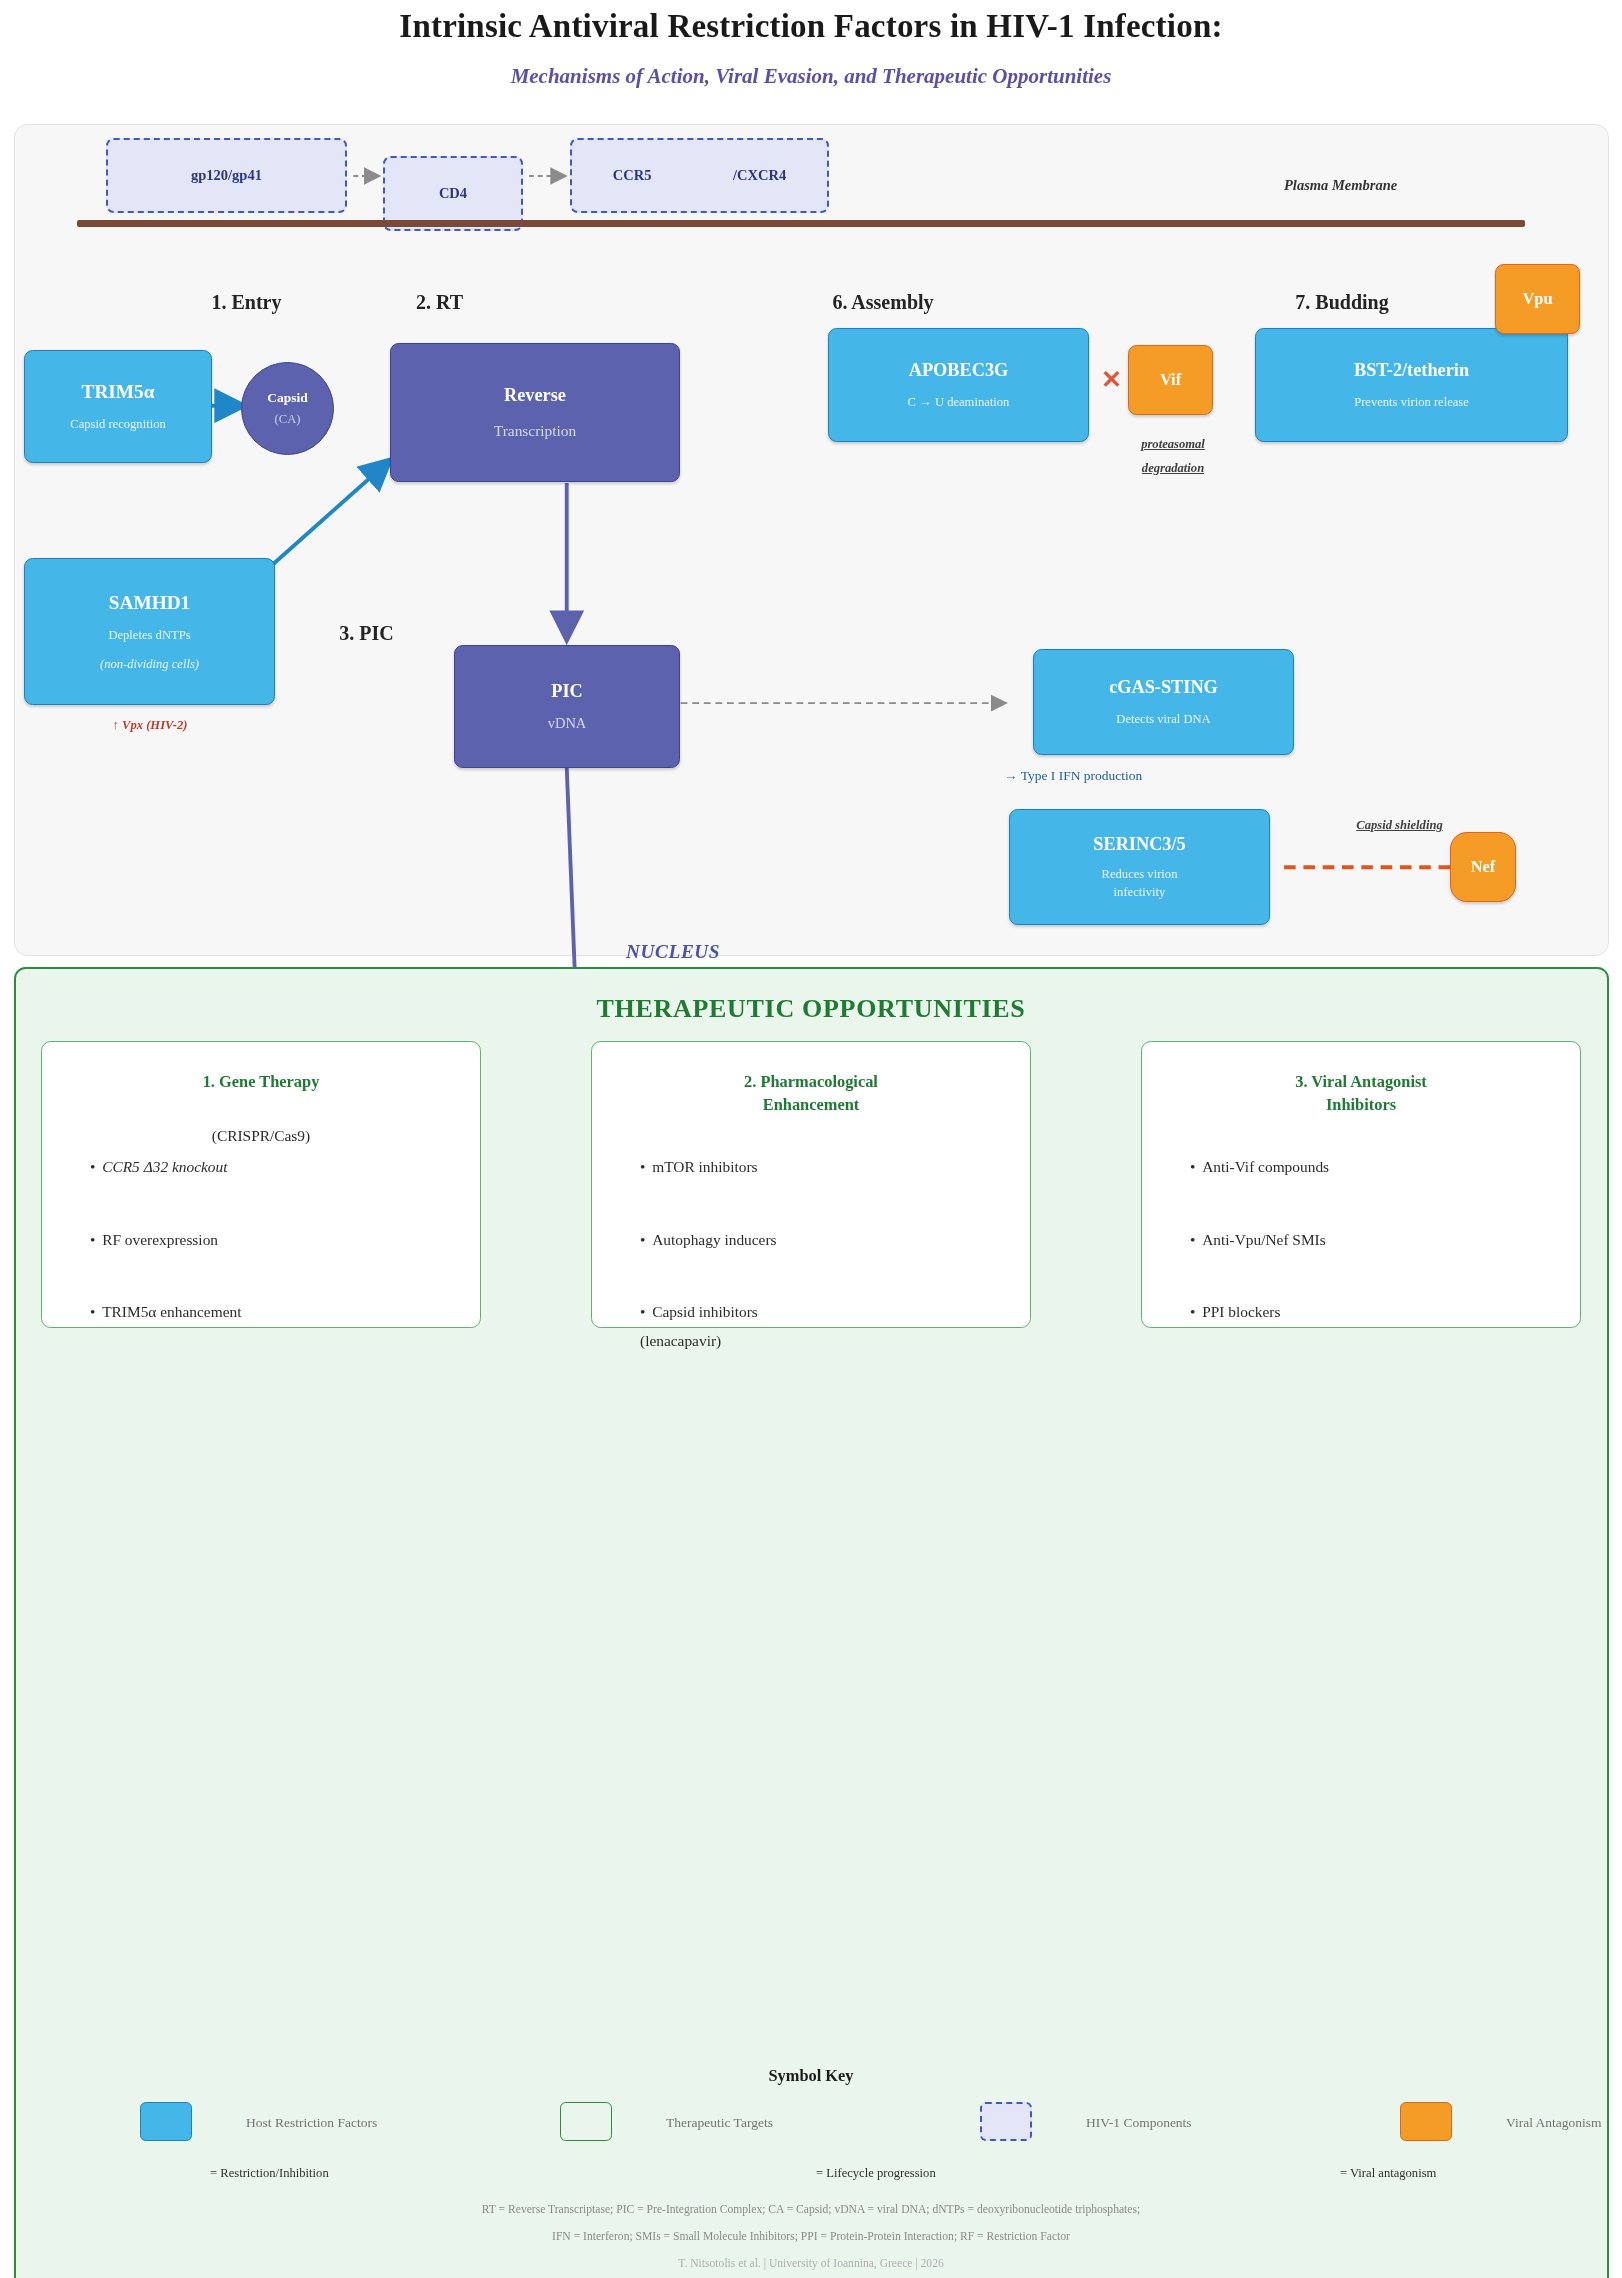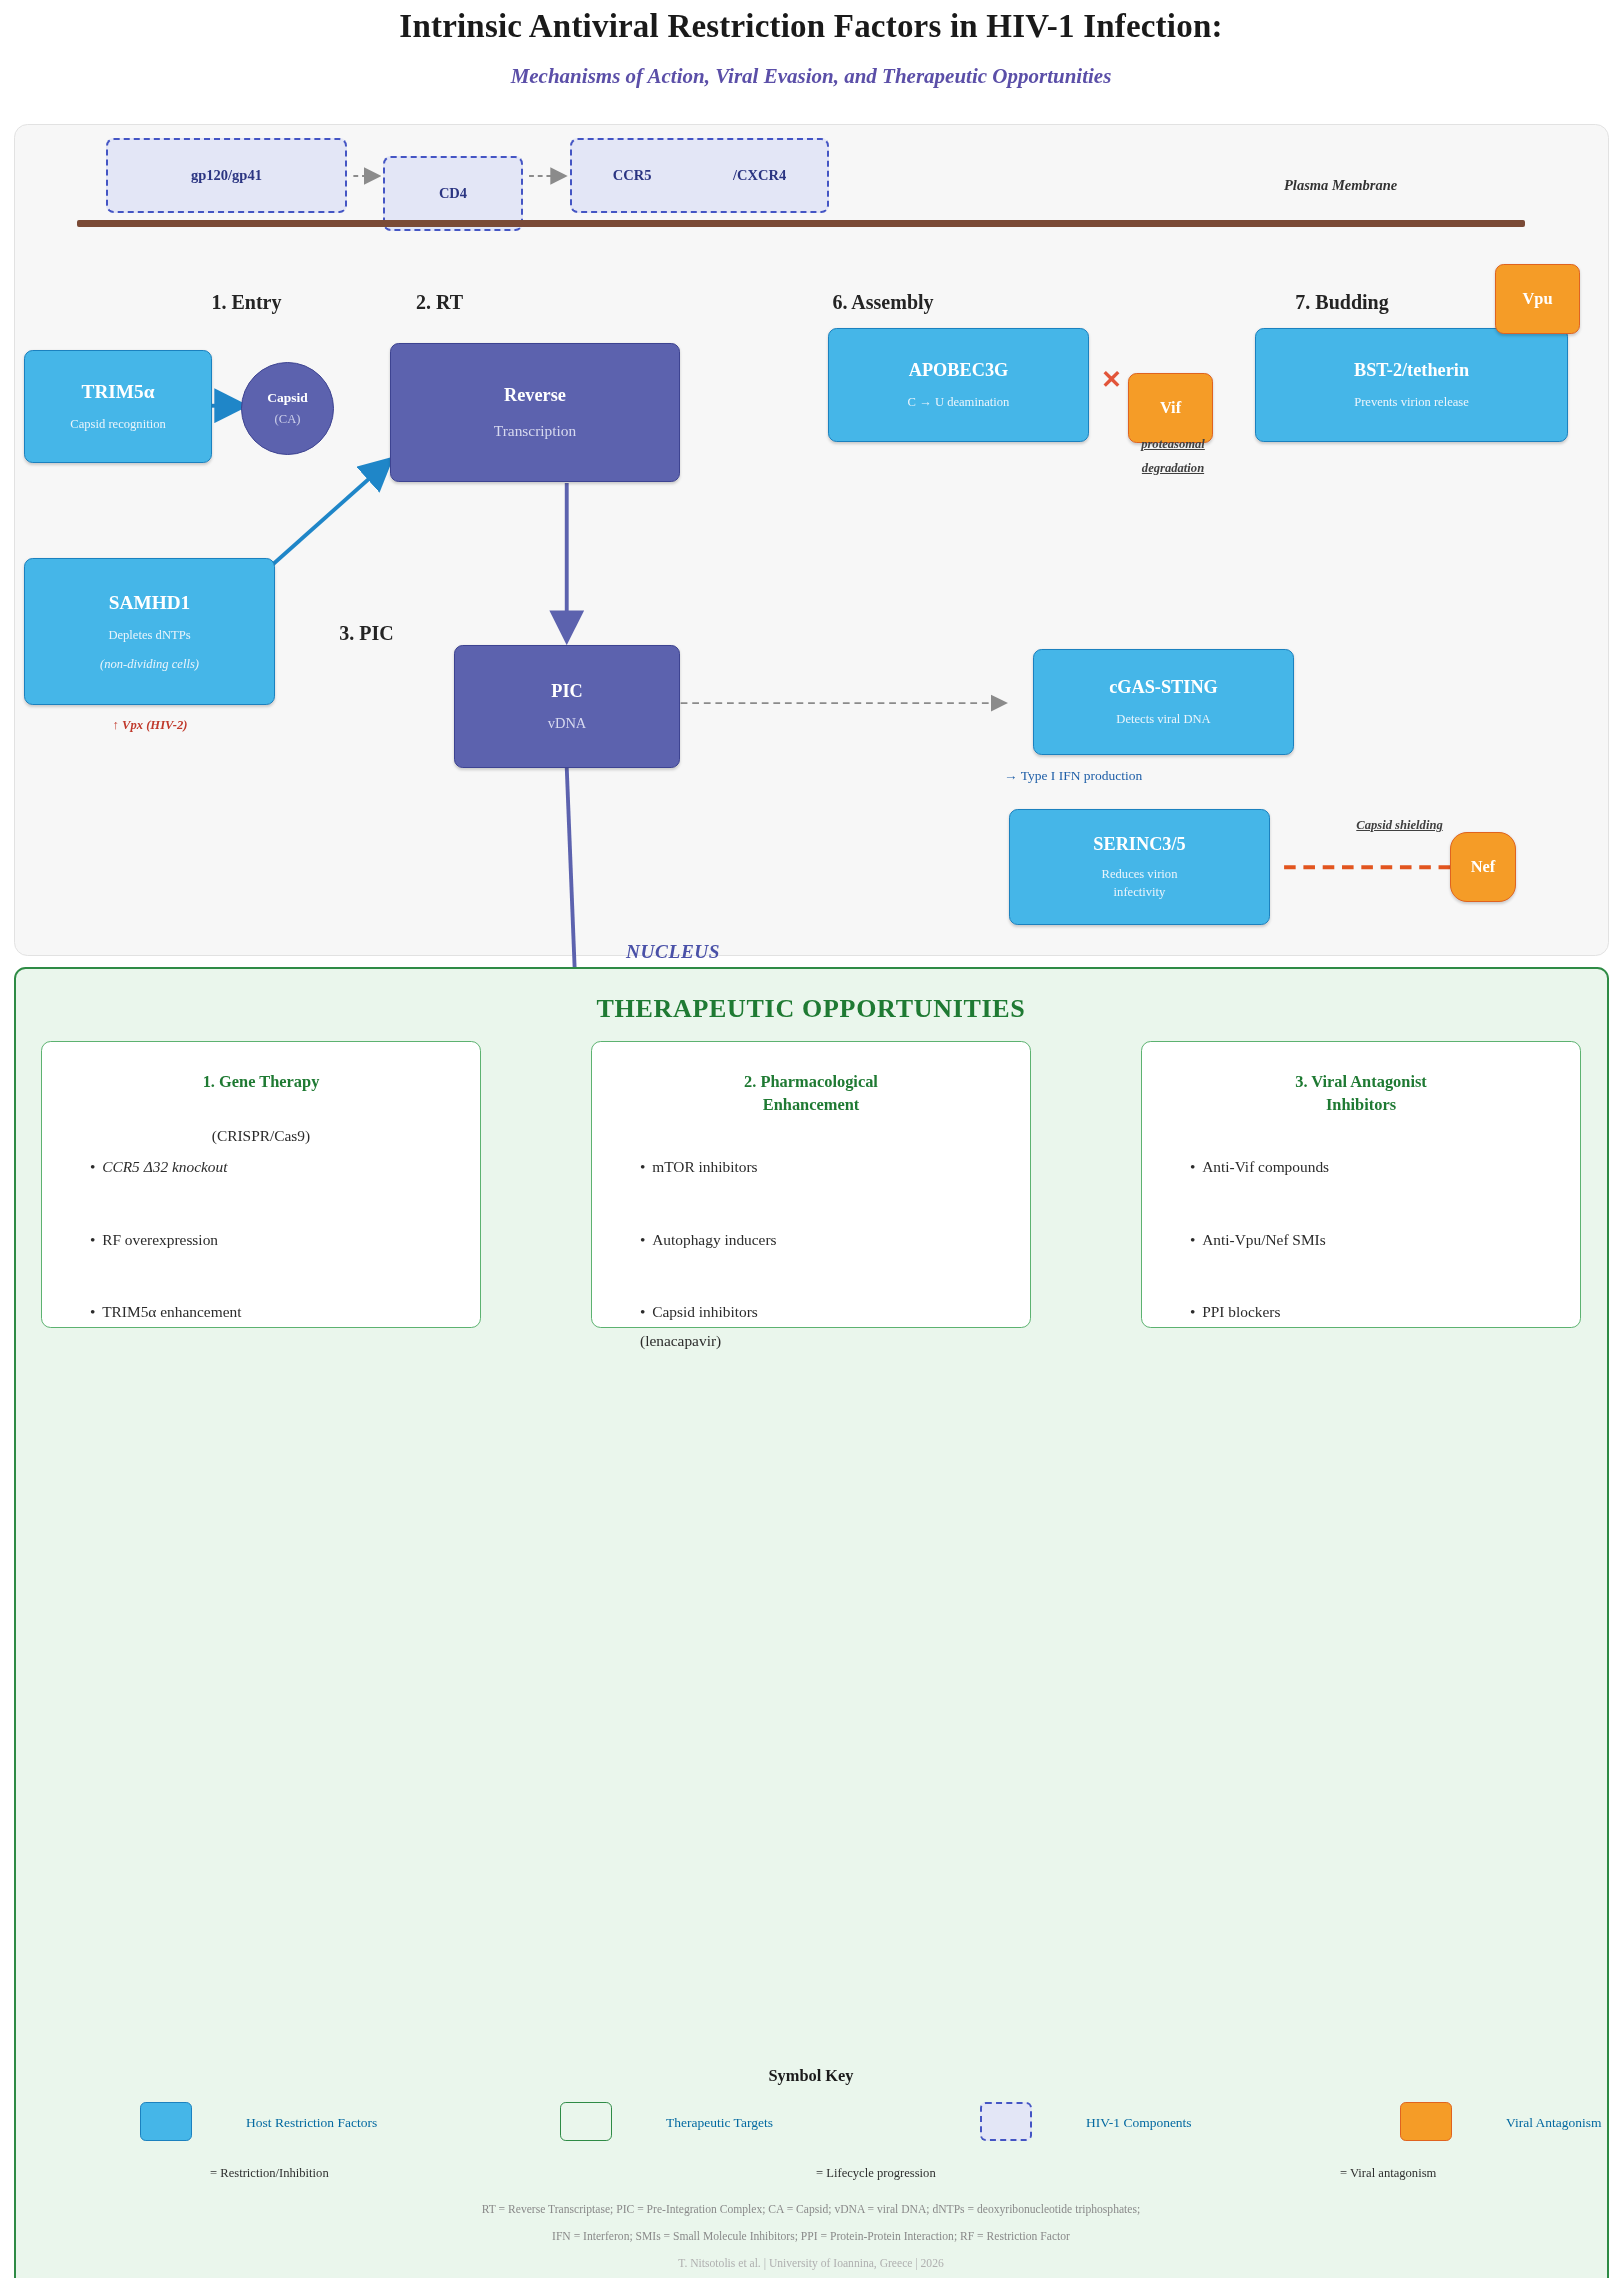--- a/index.html
+++ b/index.html
@@ -147,21 +147,21 @@
   
   .key-title {
     position:absolute; left:0; top:2066px; width:1622px;
     text-align:center; font-weight:bold; font-size:16.4px; color:#1b1b1b;
   }
   .swatch { position:absolute; width:52px; height:39px; border-radius:5.8px; }
   .sw-host { background:#45b6e8; border:1.9px solid #1b81bf; }
   .sw-ther { background:#eaf6ec; border:1.9px solid #2e8b45; }
   .sw-hiv  { background:#e3e6f6; border:2.4px dashed #4455c4; }
   .sw-anta { background:#f59c27; border:1.9px solid #e0631f; }
-  .key-label { position:absolute; font-size:13.5px; color:#0369a1; }
+  .key-label { position:absolute; font-size:13.5px; color:#737373; }
   .key-arrow-label { position:absolute; font-size:12.6px; color:#2f2f2f; }
 
   .footer-line {
     position:absolute; left:0; width:1622px; text-align:center;
     font-size:11.6px; color:#8a8a8a;
   }
   .footer-credit { color:#b0b0b0; }
 </style>
 </head>
 <body>
@@ -294,21 +294,21 @@
   <div class="anno anno-orange" style="left:1308px; top:814px; width:183px;">Capsid shielding</div>
   <div class="node antagonist" style="left:1450px; top:832px; width:66px; height:70px;border-radius:17px;">
     <div class="t1" style="font-size:16.4px;">Nef</div>
   </div>
 
   <div class="node host" style="left:828px; top:328px; width:261px; height:114px;">
     <div class="t1" style="font-size:18.3px;">APOBEC3G</div>
     <div class="t2" style="font-size:12.6px; margin-top:14.5px;">C → U deamination</div>
   </div>
   <div class="times-x" style="left:1101px; top:365px;">✕</div>
-  <div class="node antagonist" style="left:1128px; top:345px; width:85px; height:70px;margin-top:28px;">
+  <div class="node antagonist" style="left:1128px; top:345px; width:85px; height:70px;">
     <div class="t1" style="font-size:16.4px;">Vif</div>
   </div>
   <div class="anno anno-orange" style="left:1110px; top:433px; width:126px;">proteasomal
 degradation</div>
 
   <div class="node host" style="left:1255px; top:328px; width:313px; height:114px;">
     <div class="t1" style="font-size:18.3px;">BST-2/tetherin</div>
     <div class="t2" style="font-size:12.6px; margin-top:14.5px;">Prevents virion release</div>
   </div>
   <div class="node antagonist" style="left:1495px; top:264px; width:85px; height:70px;">

